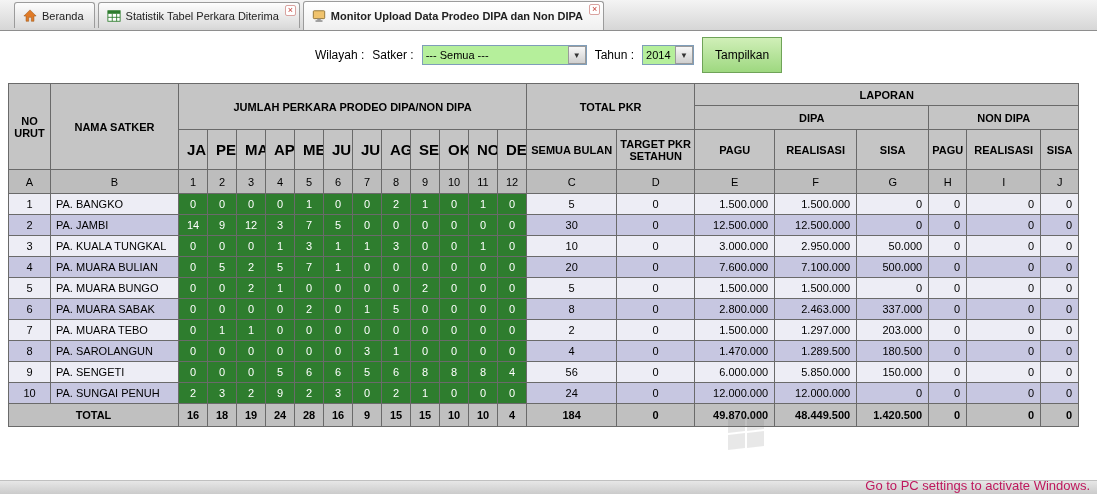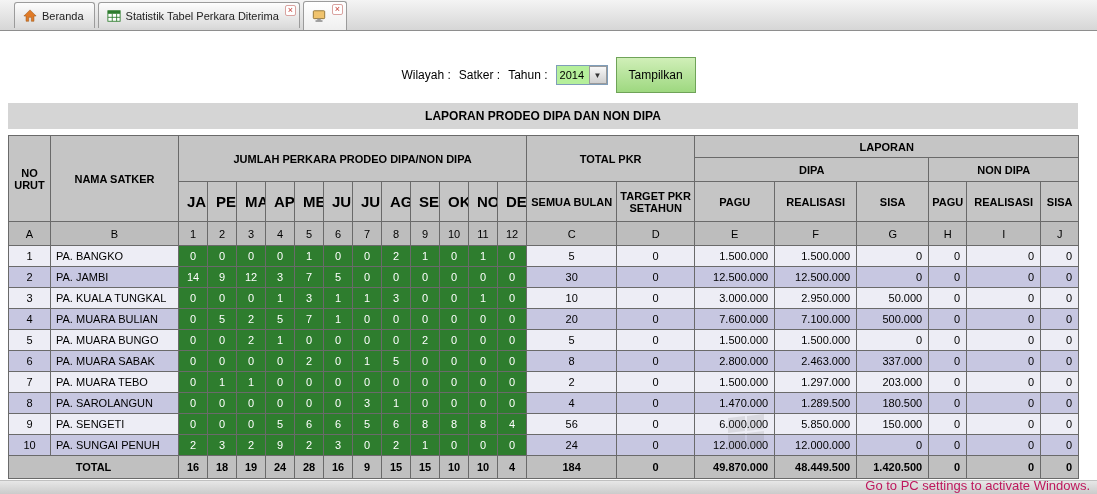--- a/index.html
+++ b/index.html
@@ -62,21 +62,21 @@
     cursor: pointer;
   }
   .ticon { width: 14px; height: 14px; display: inline-block; flex: 0 0 14px; }
 
   
   .filterbar {
     display: flex;
     justify-content: center;
     align-items: center;
     gap: 8px;
-    padding: 26px 0 10px 0;
+    padding: 6px 0 10px 0;
     font-size: 12px;
   }
   .selwrap { position: relative; display: inline-block; }
   select {
     appearance: none;
     -webkit-appearance: none;
     font-family: "Liberation Sans", sans-serif;
     font-size: 11px;
     background: var(--select-bg, #b5ef9b);
     border: 1px solid #7f9db9;
@@ -223,38 +223,43 @@
     <span class="close">×</span>
   </div>
   <div class="tab active">
     <span class="ticon">
       <svg viewBox="0 0 16 16" width="14" height="14">
           <rect x="1.5" y="2" width="13" height="9" rx="1" fill="#f0c36d" stroke="#8a6d2f"></rect>
           <rect x="6" y="11" width="4" height="2" fill="#9a9a9a"></rect>
           <rect x="4" y="13" width="8" height="1.5" fill="#7d7d7d"></rect>
         </svg>
     </span>
+    <span>Monitor Upload Data Prodeo DIPA dan Non DIPA</span>
     <span class="close">×</span>
   </div>
 </div>
 
 <div class="filterbar">
   <span>Wilayah :</span>
   <span>Satker :</span>
+  <span class="selwrap sel-satker">
+    <select>
+      <option>--- Semua ---</option>
+    </select>
+  </span>
   <span>Tahun :</span>
   <span class="selwrap sel-tahun">
     <select>
       <option>2014</option>
     </select>
   </span>
   <button class="btn">Tampilkan</button>
 </div>
 
 <div class="report">
-  <div class="title">LAPORAN PRODEO DIPA DAN NON DIPA</div>
 
   <table>
     <colgroup>
       <col style="width:42px">
         <col style="width:128px">
       <col style="width:29px">
         <col style="width:29px">
         <col style="width:29px">
         <col style="width:29px">
       <col style="width:29px">

